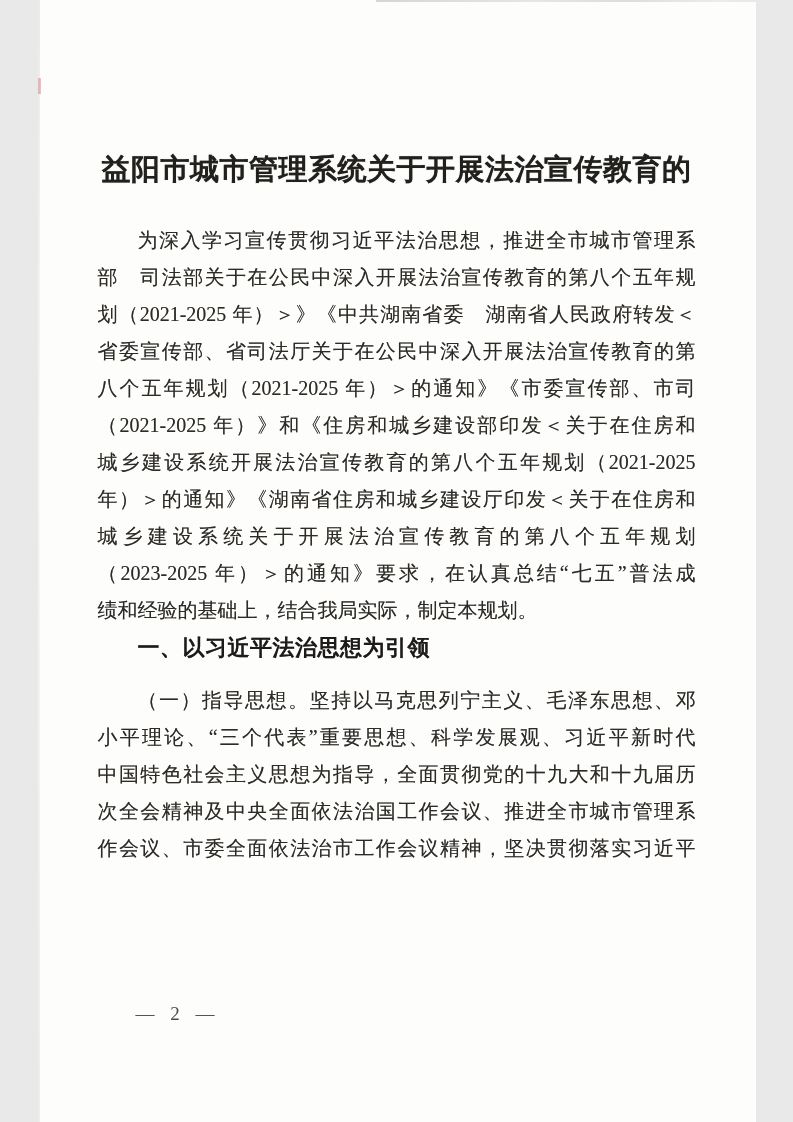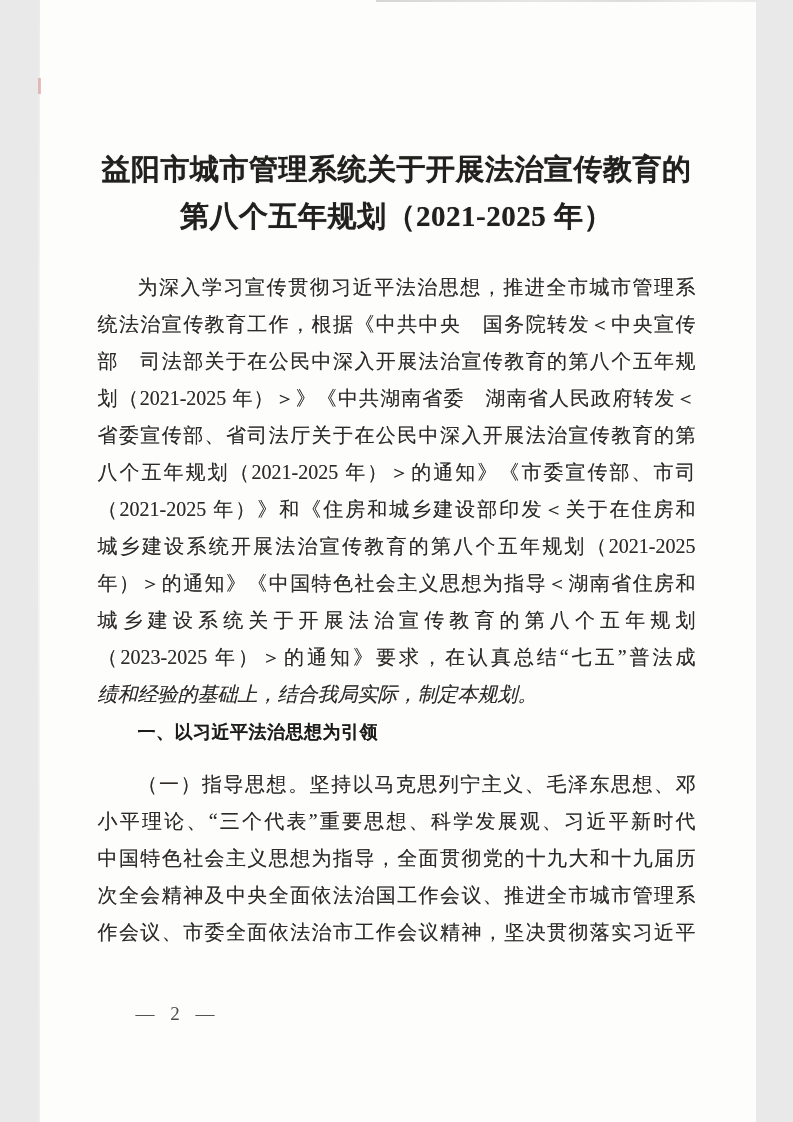--- a/index.html
+++ b/index.html
@@ -70,26 +70,25 @@
     text-align: justify;
     text-align-last: justify;
     white-space: nowrap;
   }
   .ln.start {
     text-indent: 40px;
     margin-top: 16px;
   }
   .ln.end {
     text-align-last: left;
-    font-style: italic;
   }
   .ln.heading {
     font-family: "DejaVu Sans", "Liberation Sans", sans-serif;
     font-weight: bold;
-    font-size: 18px;
+    font-size: 22px;
     color: #1c1b19;
     text-align-last: left;
     text-indent: 40px;
     letter-spacing: 0.5px;
   }
   .page-number {
     position: absolute;
     left: 98px;
     top: 1003px;
     font-size: 19px;
@@ -104,33 +103,31 @@
 <div class="page">
 
   <div class="scan-top-line"></div>
   <div class="scan-left-shade"></div>
   <div class="scan-pink-mark"></div>
 
   <div class="content">
 
     <div class="title-block">
       <div>益阳市城市管理系统关于开展法治宣传教育的</div>
-      <div>第八个五年规划（2021-2025 年）</div>
     </div>
 
     <div class="body-block">
       <div class="ln start">为深入学习宣传贯彻习近平法治思想，推进全市城市管理系</div>
-      <div class="ln">统法治宣传教育工作，根据《中共中央　国务院转发＜中央宣传</div>
       <div class="ln">部　司法部关于在公民中深入开展法治宣传教育的第八个五年规</div>
       <div class="ln">划（2021-2025 年）＞》《中共湖南省委　湖南省人民政府转发＜</div>
       <div class="ln">省委宣传部、省司法厅关于在公民中深入开展法治宣传教育的第</div>
       <div class="ln">八个五年规划（2021-2025 年）＞的通知》《市委宣传部、市司</div>
       <div class="ln">（2021-2025 年）》和《住房和城乡建设部印发＜关于在住房和</div>
       <div class="ln">城乡建设系统开展法治宣传教育的第八个五年规划（2021-2025</div>
-      <div class="ln">年）＞的通知》《中国特色社会主义思想为指导＜湖南省住房和</div>
+      <div class="ln">年）＞的通知》《湖南省住房和城乡建设厅印发＜关于在住房和</div>
       <div class="ln">城乡建设系统关于开展法治宣传教育的第八个五年规划</div>
       <div class="ln">（2023-2025 年）＞的通知》要求，在认真总结“七五”普法成</div>
       <div class="ln end">绩和经验的基础上，结合我局实际，制定本规划。</div>
 
       <div class="ln heading">一、以习近平法治思想为引领</div>
 
       <div class="ln start">（一）指导思想。坚持以马克思列宁主义、毛泽东思想、邓</div>
       <div class="ln">小平理论、“三个代表”重要思想、科学发展观、习近平新时代</div>
       <div class="ln">中国特色社会主义思想为指导，全面贯彻党的十九大和十九届历</div>
       <div class="ln">次全会精神及中央全面依法治国工作会议、推进全市城市管理系</div>

